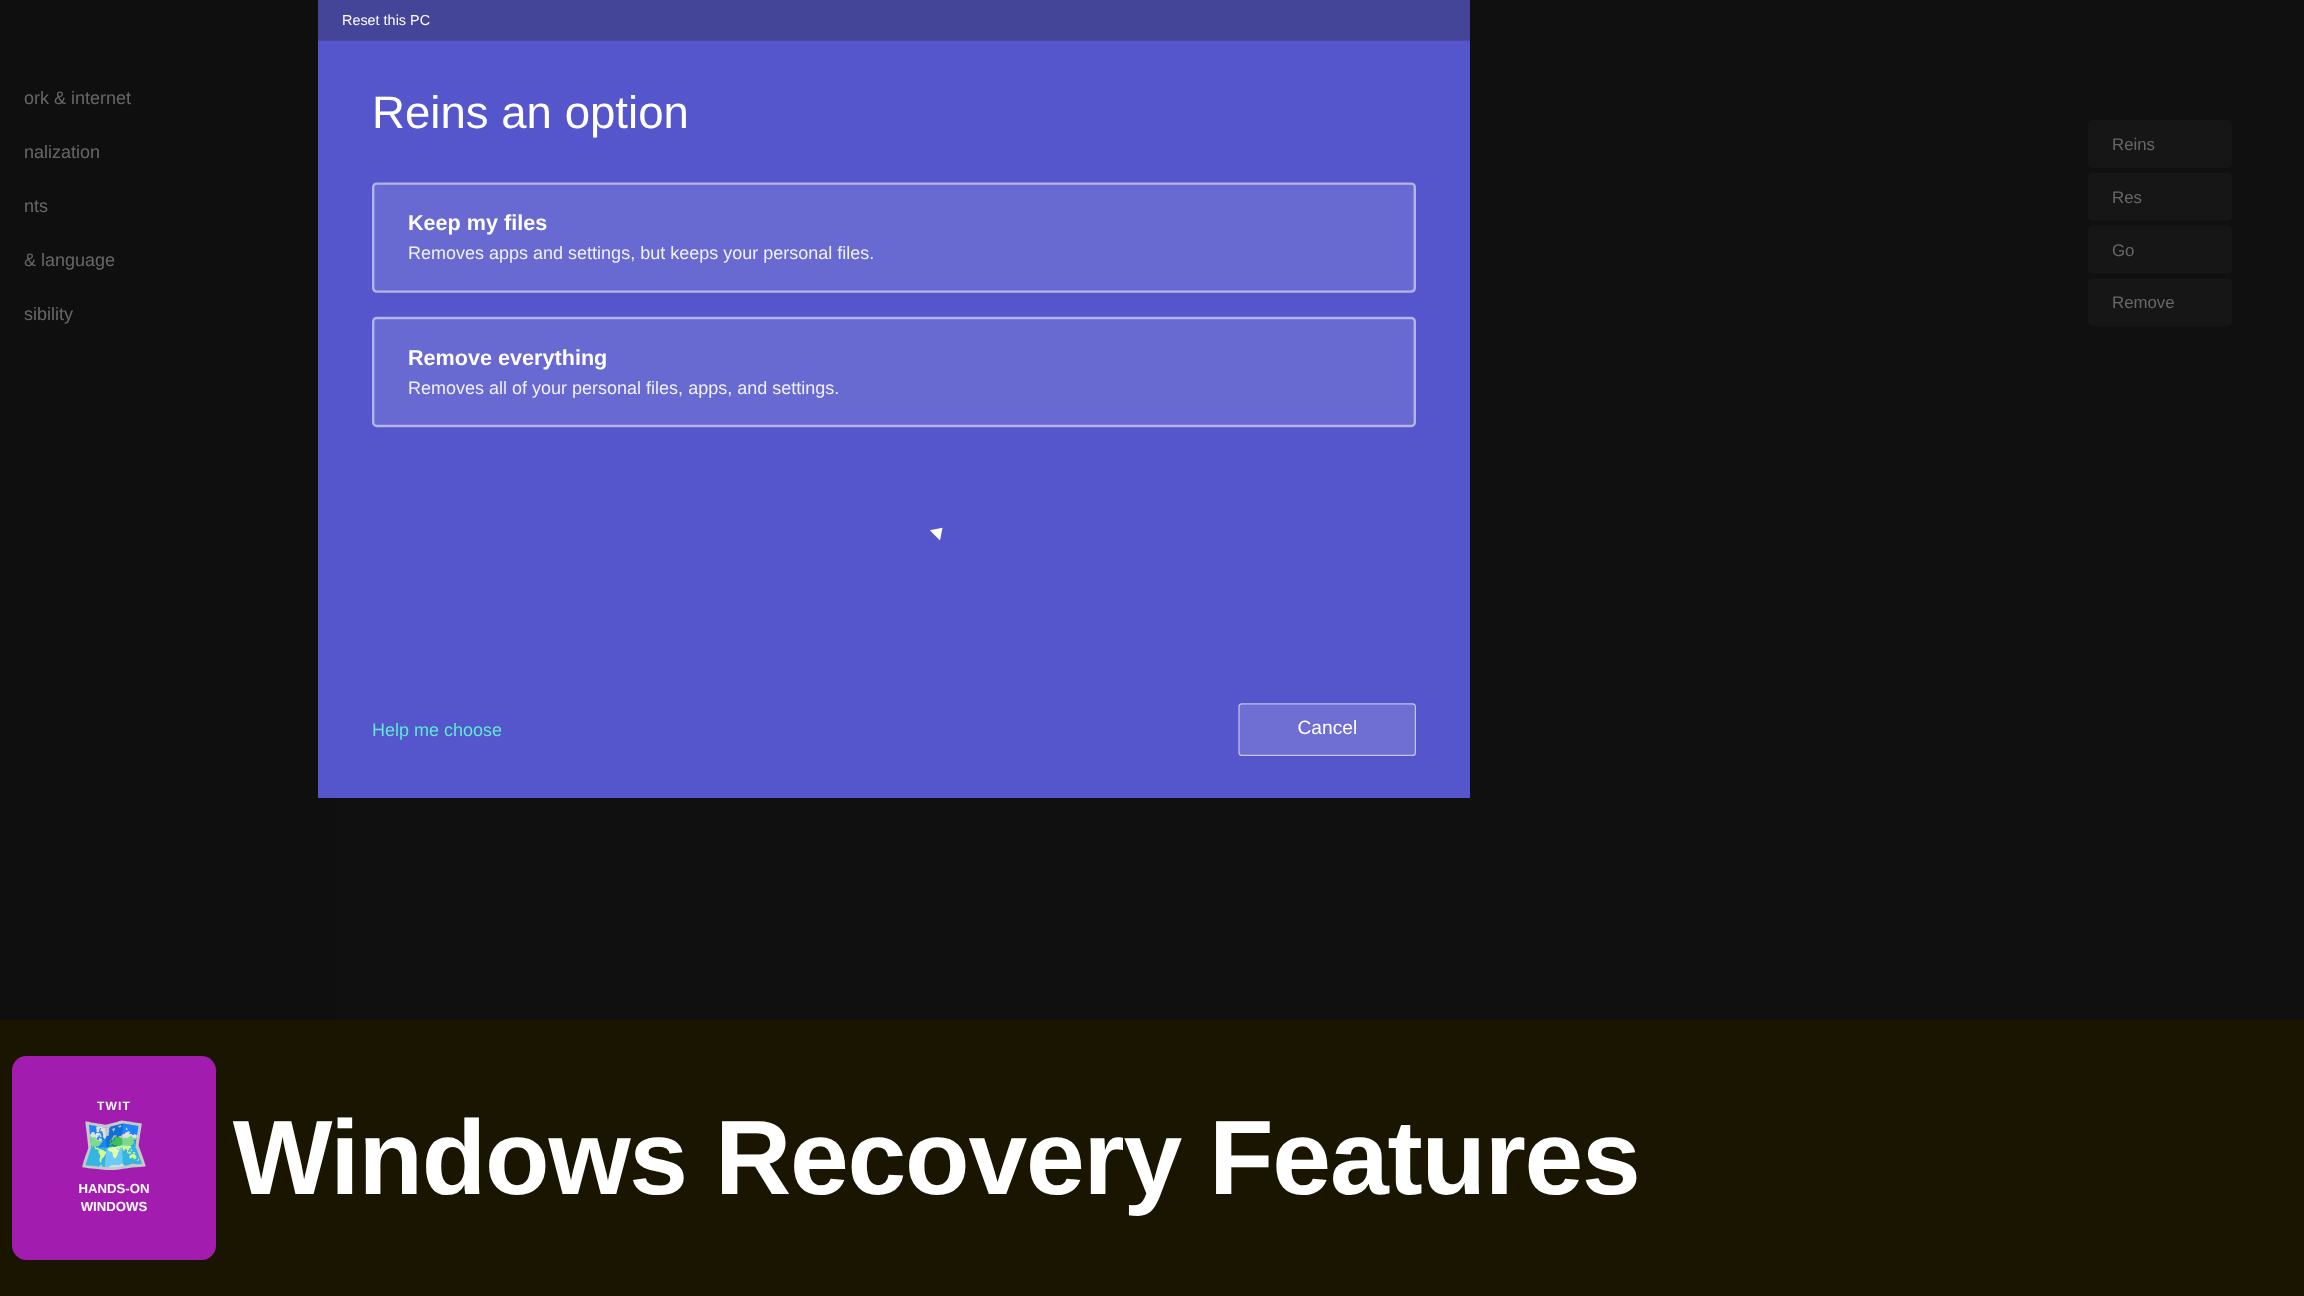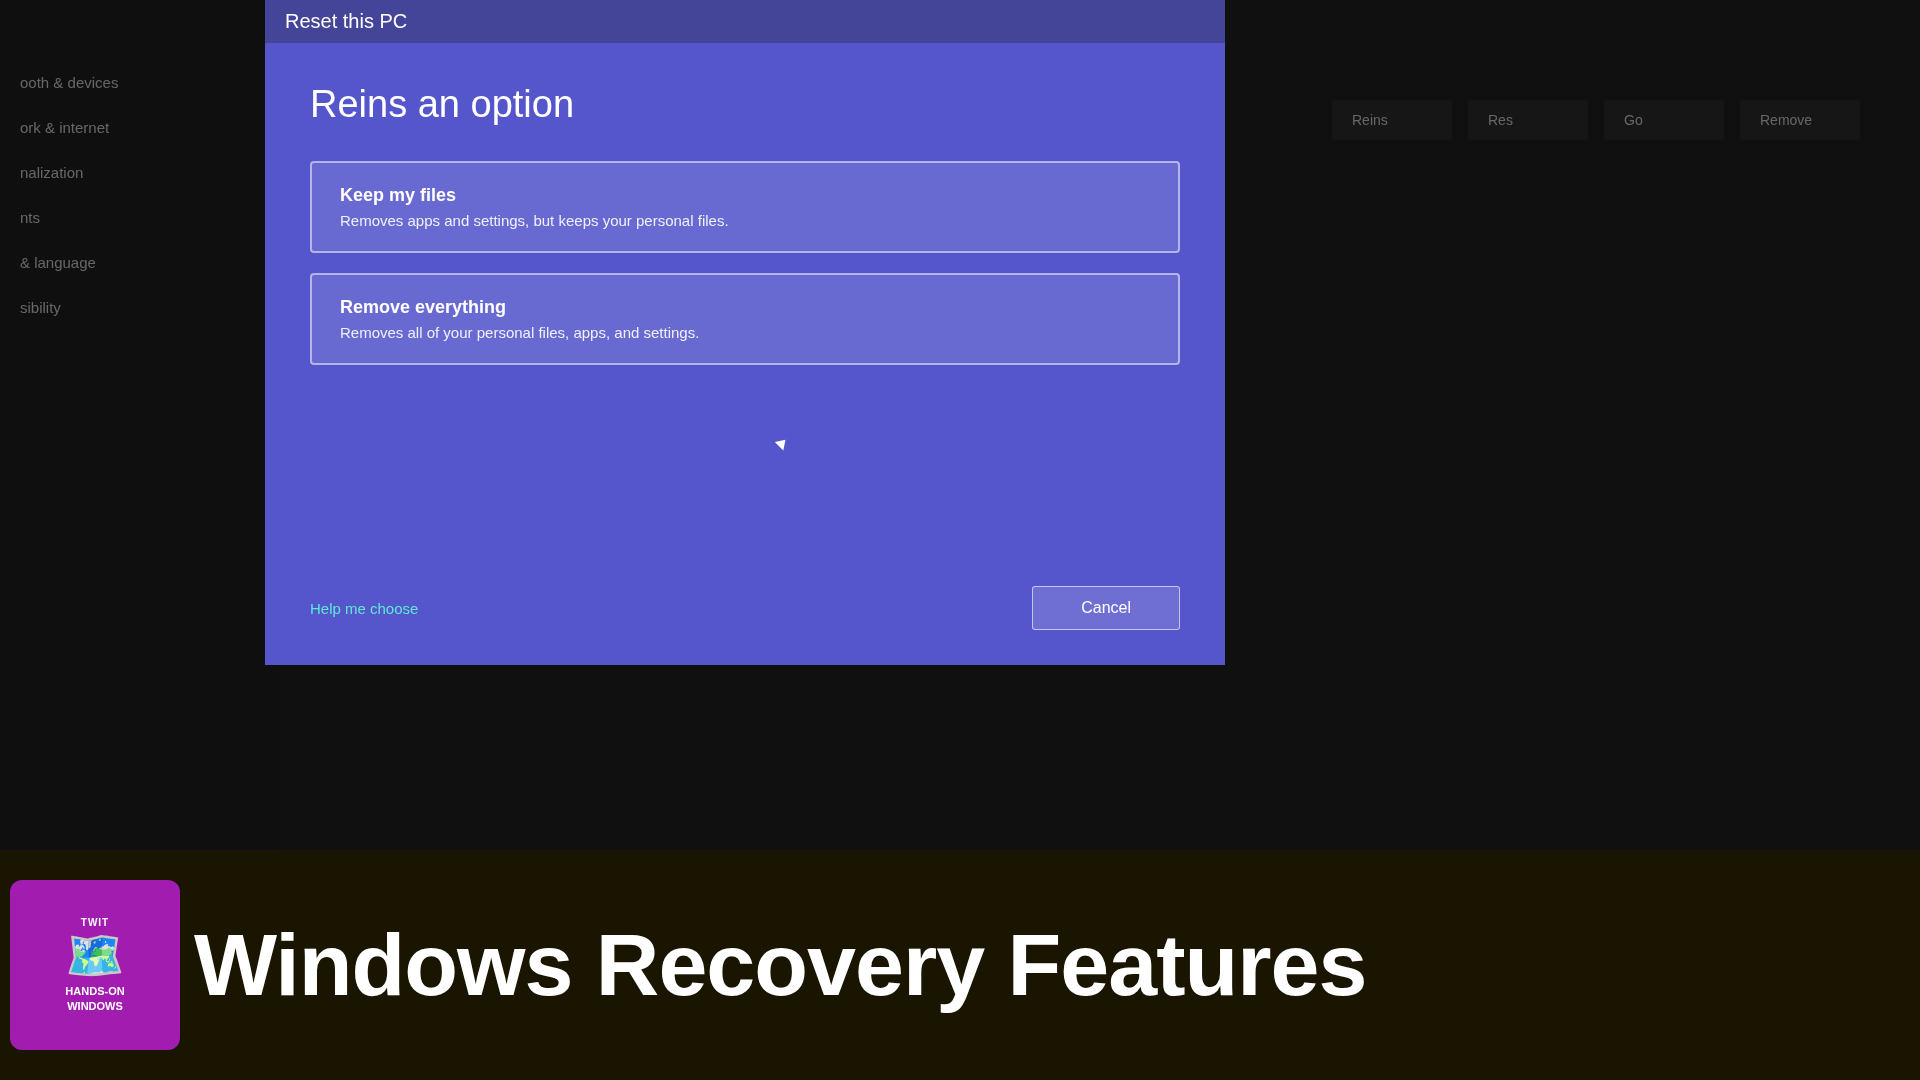--- a/index.html
+++ b/index.html
@@ -43,22 +43,22 @@
       padding: 30px 40px;
       position: relative;
       overflow: hidden;
     }
 
     .right-panel-buttons {
       position: absolute;
       right: 60px;
       top: 100px;
       display: flex;
-      flex-direction: row;
-      gap: 16px;
+      flex-direction: column;
+      gap: 4px;
     }
 
     .right-btn {
       background: #2d2d2d;
       color: #cccccc;
       border: none;
       padding: 12px 20px;
       font-size: 14px;
       cursor: pointer;
       border-radius: 4px;
@@ -87,21 +87,21 @@
       background: #5555cc;
       border-radius: 0;
       display: flex;
       flex-direction: column;
     }
 
     .dialog-titlebar {
       background: #444499;
       padding: 10px 20px;
       color: white;
-      font-size: 20px;
+      font-size: 12px;
       font-weight: 400;
       border-radius: 0;
     }
 
     .dialog-body {
       background: #5555cc;
       flex: 1;
       padding: 40px 45px;
       display: flex;
       flex-direction: column;
@@ -245,23 +245,20 @@
       border-bottom: 6px solid transparent;
       transform: rotate(-45deg) translateX(-3px) translateY(-3px);
     }
   </style>
 </head>
 <body>
 
 <div class="settings-bg">
 
   <div class="sidebar">
-    <div class="sidebar-item">
-      <span>ooth &amp; devices</span>
-    </div>
     <div class="sidebar-item">
       <span>ork &amp; internet</span>
     </div>
     <div class="sidebar-item">
       <span>nalization</span>
     </div>
     <div class="sidebar-item">
       <span>nts</span>
     </div>
     <div class="sidebar-item">

